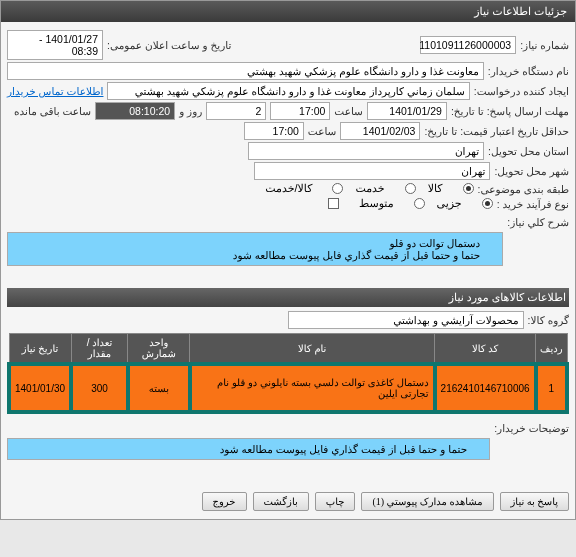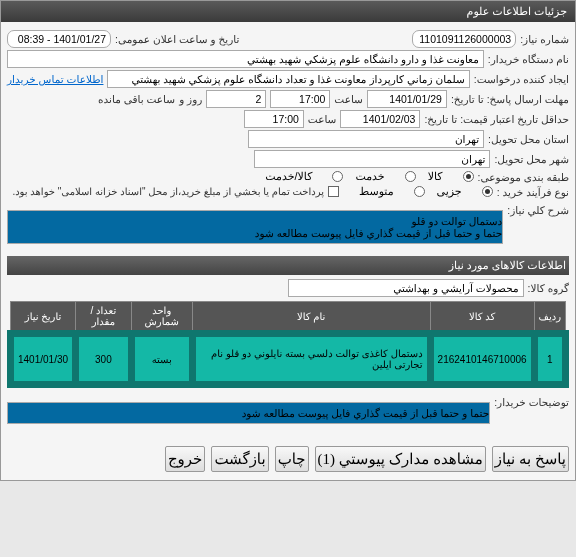--- a/index.html
+++ b/index.html
@@ -11,68 +11,69 @@
 .label { color: #333; font-size: 10.5px; white-space: nowrap; }
 .field { background: #fff; border: 1px solid #aaa; padding: 2px 4px; font-size: 10.5px; min-height: 18px; display: inline-flex; align-items: center; }
 .field.dark { background: #555; color: #fff; }
 .link { color: #0066cc; text-decoration: underline; cursor: pointer; font-size: 10.5px; }
 .radio-group { display: flex; gap: 12px; align-items: center; }
 .radio-item { display: flex; align-items: center; gap: 20px; }
 .radio { width: 11px; height: 11px; border: 1px solid #666; border-radius: 50%; display: inline-flex; align-items: center; justify-content: center; background: #fff; }
 .radio.checked::after { content: ''; width: 5px; height: 5px; background: #333; border-radius: 50%; }
 .checkbox { width: 11px; height: 11px; border: 1px solid #666; background: #fff; display: inline-block; }
 .section-header { background: linear-gradient(#666, #444); color: #fff; padding: 3px 3px; font-size: 11px; margin-top: 6px; }
-.desc-box { background: #0369a1; border: 1px solid #aaa; padding: 4px 0; margin: 6px 0; font-size: 10.5px; }
+.desc-box { background: #7dd3fc; border: 1px solid #aaa; padding: 4px 22px; margin: 16px 0; font-size: 10.5px; }
 table { width: 100%; border-collapse: collapse; margin-top: 4px; font-size: 10px; }
 th { background: #555; color: #fff; padding: 3px 4px; border: 1px solid #888; font-weight: normal; }
-td { background: #14b8a6; padding: 11px 4px; border: 7px solid #0f766e; text-align: center; }
+td { background: #f97316; padding: 11px 4px; border: 4px solid #0f766e; text-align: center; }
 .buttons { display: flex; gap: 6px; padding: 8px 6px; justify-content: flex-start; }
-.btn { background: linear-gradient(#f8f8f8, #ddd); border: 1px solid #999; padding: 3px 2px; font-size: 15px; cursor: pointer; border-radius: 2px; font-family: Tahoma; }
+.btn { background: linear-gradient(#f8f8f8, #ddd); border: 1px solid #999; padding: 3px 10px; font-size: 10px; cursor: pointer; border-radius: 2px; font-family: Tahoma; }
 .note { font-size: 10px; color: #333; }
 .w60 { width: 60px; }
 .w80 { width: 80px; }
-.w120 { width: 104px; border-radius: 7px; }
+.w120 { width: 96px; }
 .w200 { width: 236px; }
 .wfull { flex: 1; }
 </style>
 </head>
 <body>
 
 <div class="window">
   <div class="titlebar">
-    <span>جزئیات اطلاعات علوم</span>
+    <span>جزئیات اطلاعات نیاز</span>
   </div>
   <div class="content">
 
     <div class="row">
       <span class="label">شماره نیاز:</span>
       <span class="field w120">1101091126000003</span>
       <span style="flex:1"></span>
       <span class="label">تاریخ و ساعت اعلان عمومی:</span>
       <span class="field w120">1401/01/27 - 08:39</span>
     </div>
 
     <div class="row">
       <span class="label">نام دستگاه خریدار:</span>
       <span class="field wfull">معاونت غذا و دارو دانشگاه علوم پزشکي شهید بهشتي</span>
     </div>
 
     <div class="row">
       <span class="label">ایجاد کننده درخواست:</span>
-      <span class="field wfull">سلمان زماني کارپرداز معاونت غذا و تعداد دانشگاه علوم پزشکي شهید بهشتي</span>
+      <span class="field wfull">سلمان زماني کارپرداز معاونت غذا و دارو دانشگاه علوم پزشکي شهید بهشتي</span>
       <span class="link">اطلاعات تماس خریدار</span>
     </div>
 
     <div class="row">
       <span class="label">مهلت ارسال پاسخ: تا تاریخ:</span>
       <span class="field w80">1401/01/29</span>
       <span class="label">ساعت</span>
       <span class="field w60">17:00</span>
       <span class="field w60" style="text-align:center">2</span>
       <span class="label">روز و</span>
+      <span class="field dark w80">08:10:20</span>
       <span class="label">ساعت باقی مانده</span>
     </div>
 
     <div class="row">
       <span class="label">حداقل تاریخ اعتبار قیمت: تا تاریخ:</span>
       <span class="field w80">1401/02/03</span>
       <span class="label">ساعت</span>
       <span class="field w60">17:00</span>
     </div>
 
@@ -111,21 +112,20 @@
           <span class="radio checked"></span>
           <span>جزیی</span>
         </div>
         <div class="radio-item">
           <span class="radio"></span>
           <span>متوسط</span>
         </div>
       </div>
       <span style="width:12px"></span>
       <span class="checkbox"></span>
-      <span class="note">پرداخت تمام یا بخشي از مبلغ خرید،از محل "اسناد خزانه اسلامی" خواهد بود.</span>
     </div>
 
     <div class="row" style="align-items:flex-start; margin-top:6px;">
       <span class="label">شرح کلي نیاز:</span>
       <div class="desc-box wfull">
         <div>دستمال توالت دو قلو</div>
         <div>حتما و حتما قبل از قیمت گذاري فایل پیوست مطالعه شود</div>
       </div>
     </div>
 

